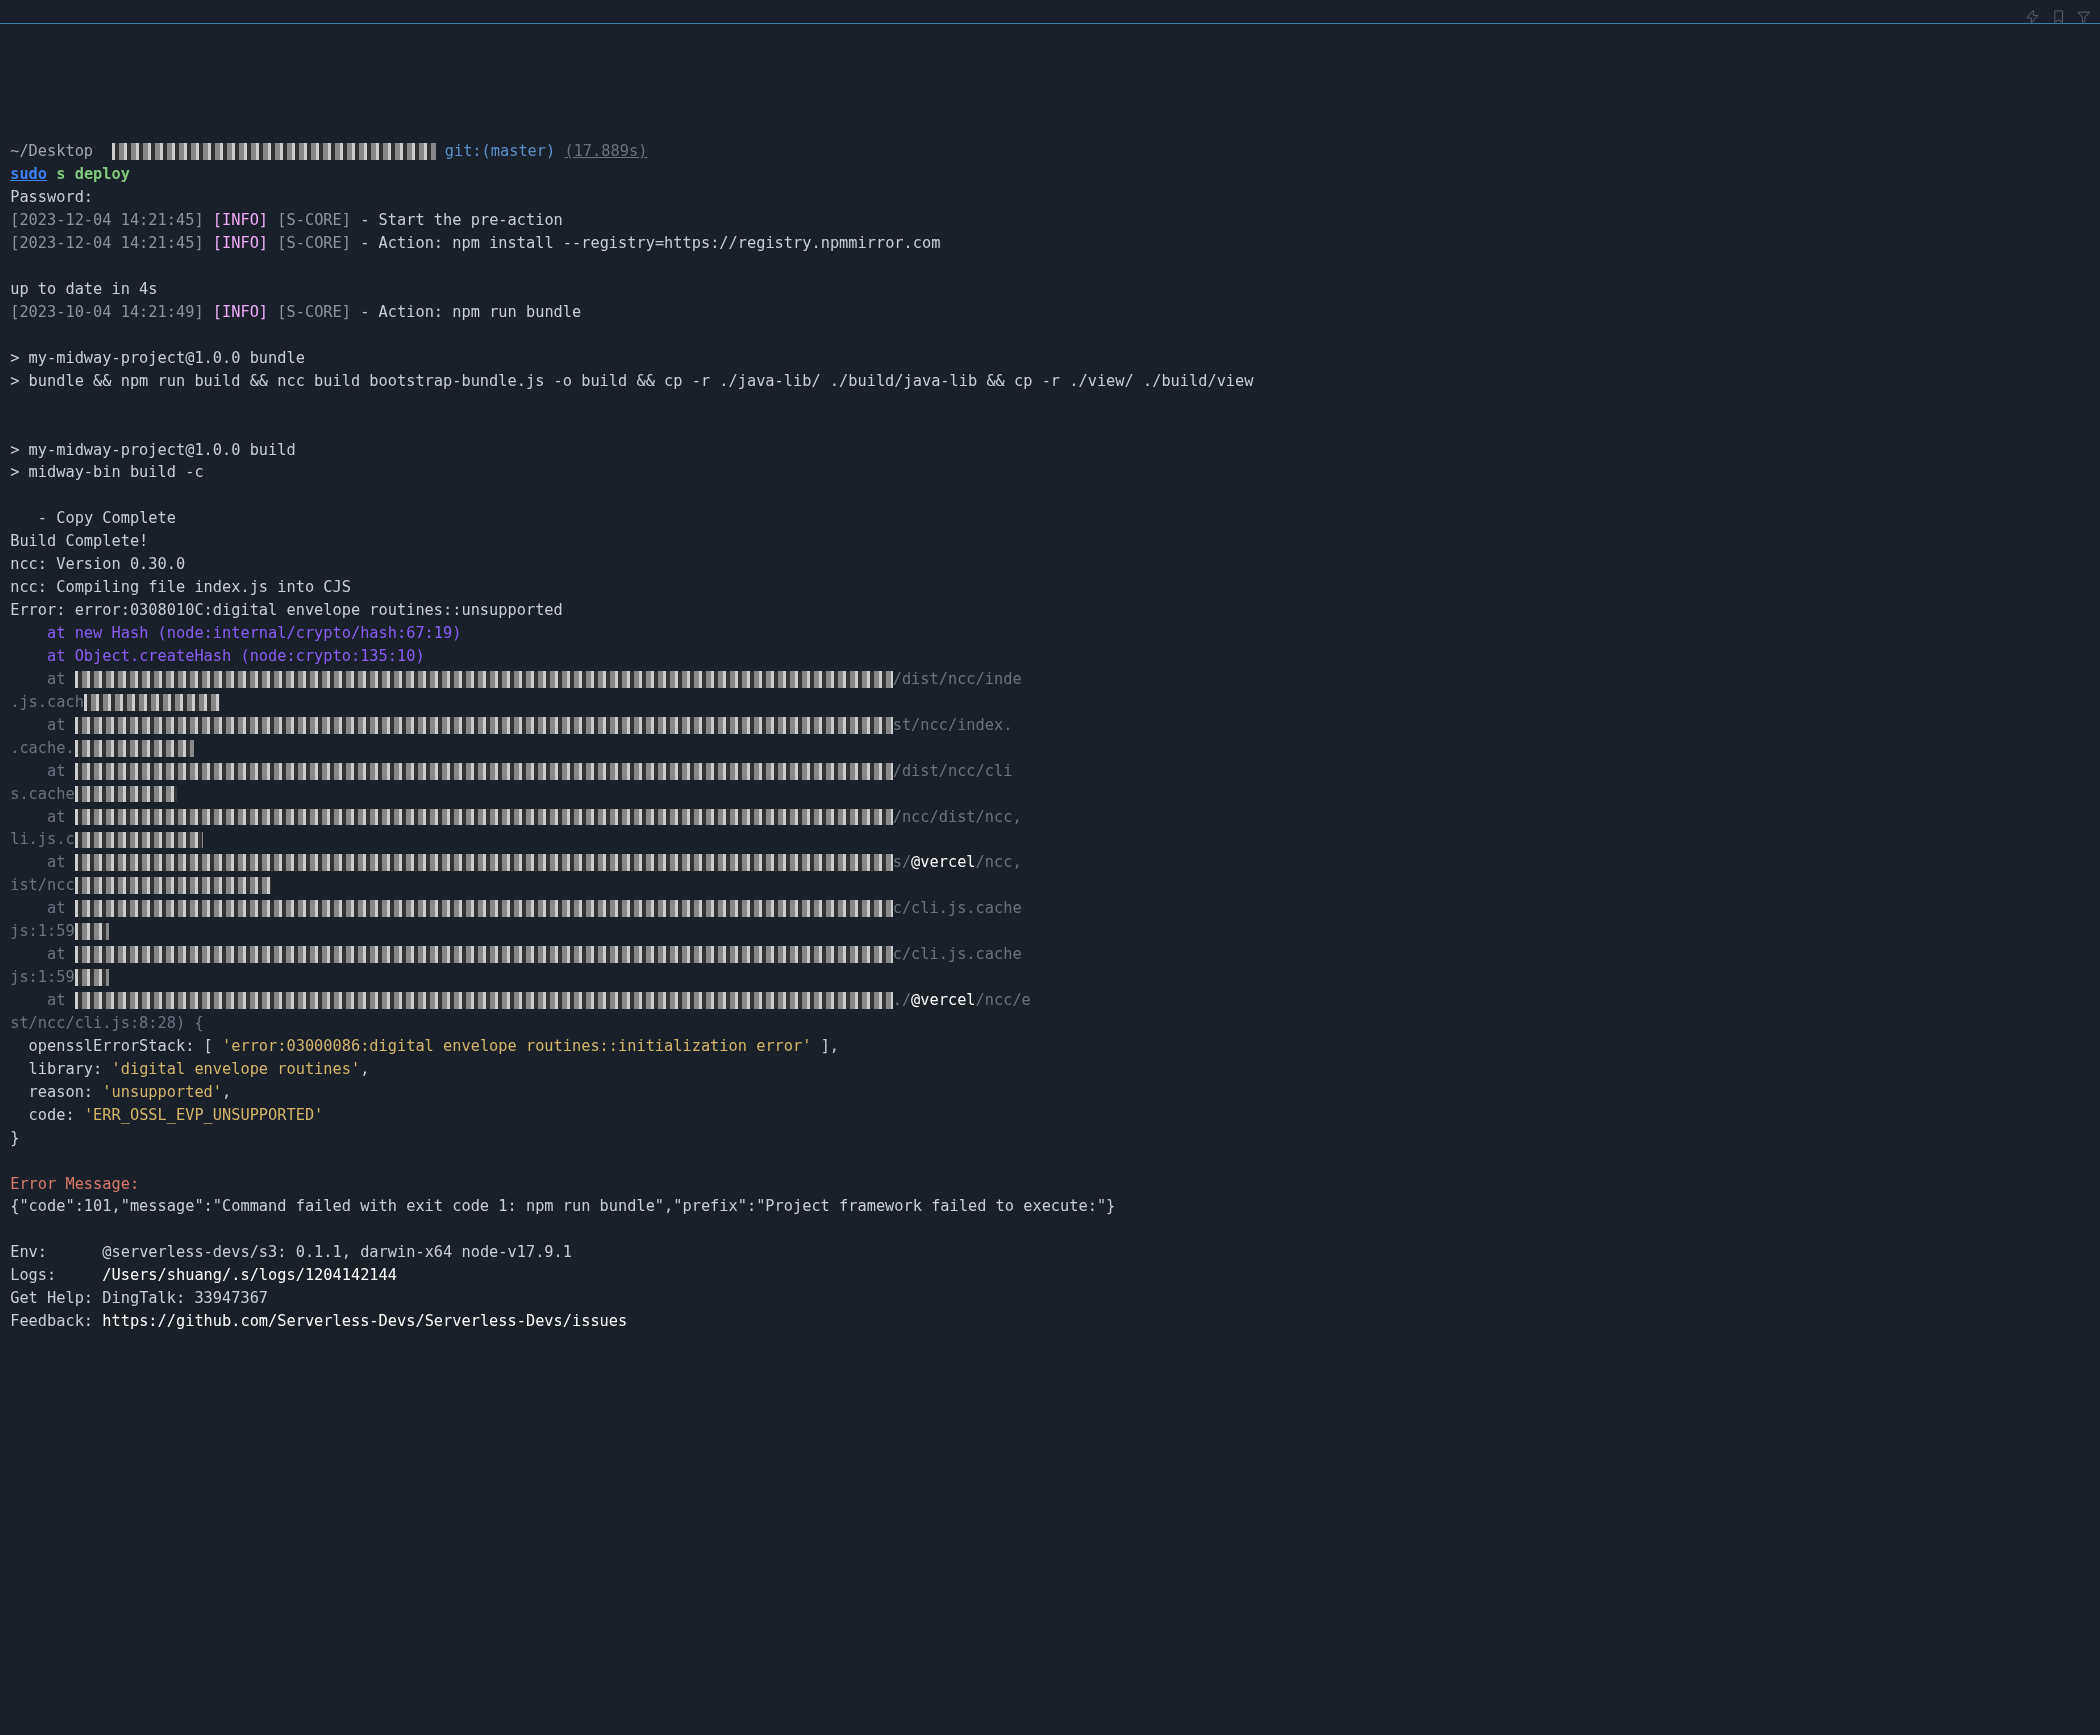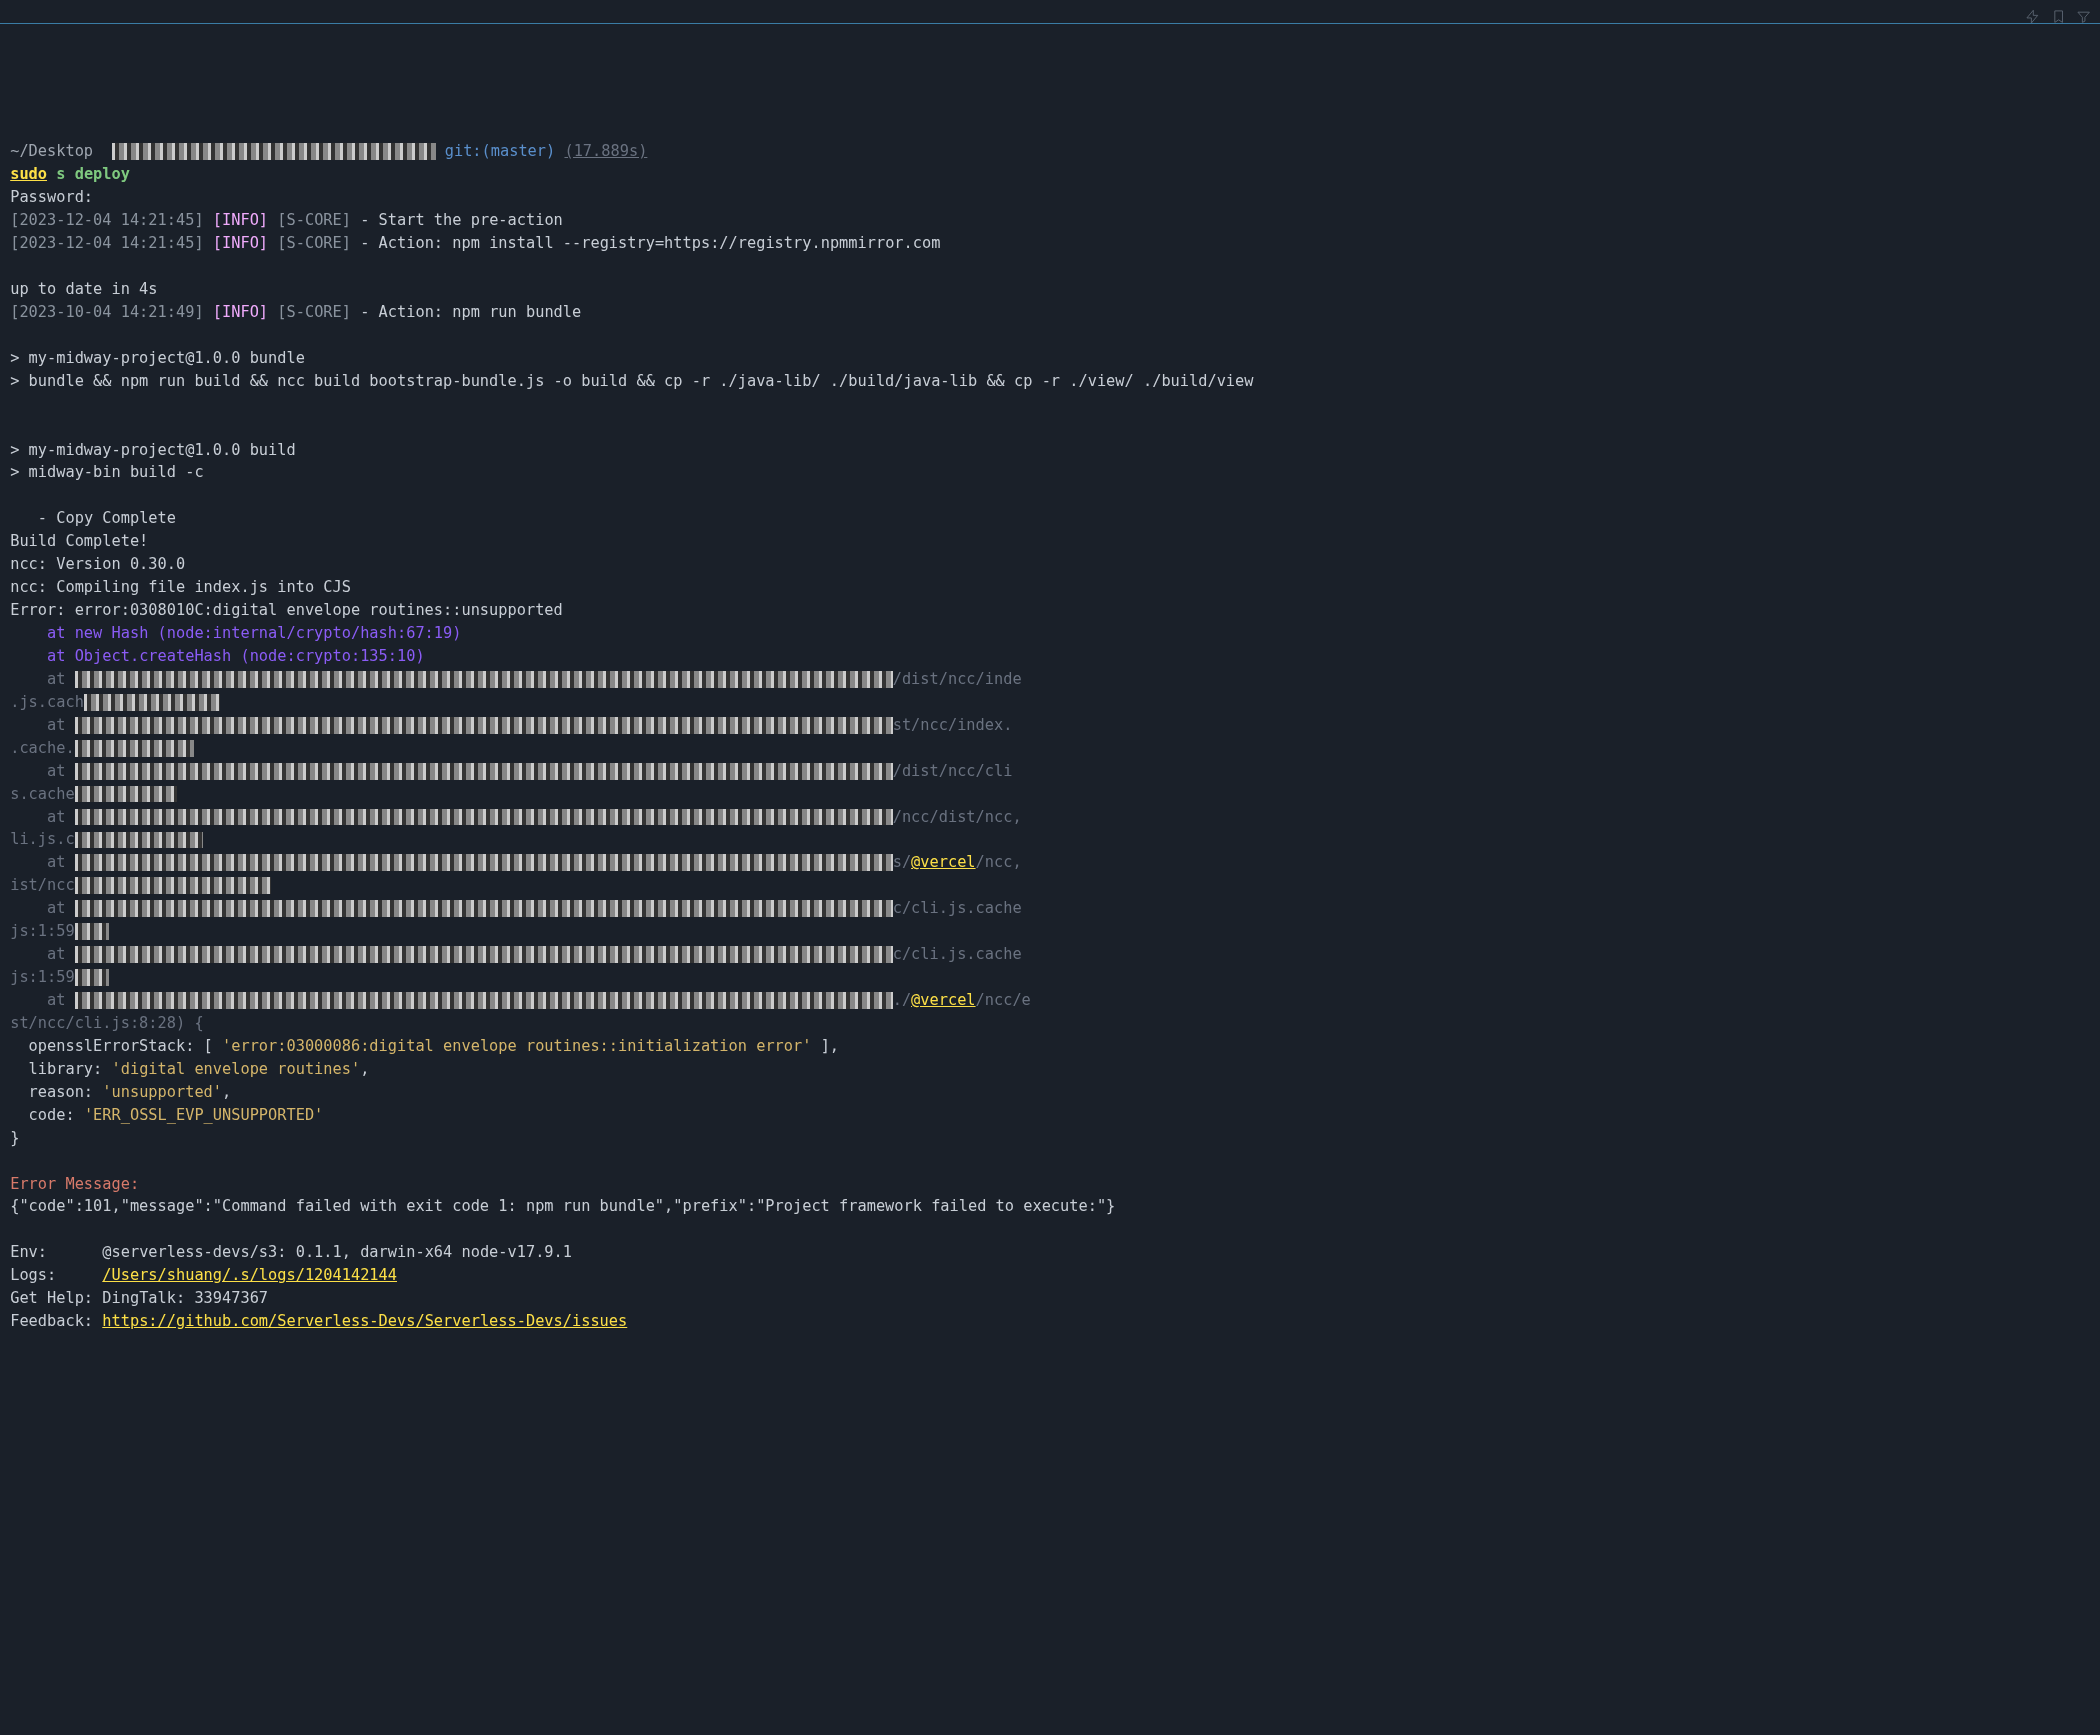--- a/index.html
+++ b/index.html
@@ -33,29 +33,29 @@
       width: 15.3px;
       height: 15.3px;
       stroke: #5a6470;
       fill: none;
       stroke-width: 1.5;
     }
     .prompt-path { color: #9fa6b0; }
     .git-tag { color: #5a8fcc; }
     .time-tag { color: #6a7280; text-decoration: underline; }
     .underline { text-decoration: underline; }
-    .cmd-white { color: #fde047; font-weight: bold; margin-top: 8px; }
+    .cmd-white { color: #3b82f6; font-weight: bold; margin-top: 8px; }
     .cmd-green { color: #7fc97f; font-weight: bold; }
     .bracket { color: #8a939e; }
     .info-cyan { color: #f0abfc; }
     .label-red { color: #d87a6a; }
     .string-yellow { color: #d4b56a; }
     .dim { color: #8b5cf6; }
     .path-dim { color: #6a7280; }
-    .link { color: #fde047; text-decoration: underline; }
+    .link { color: #ffffff; }
     .censored {
       display: inline-block;
       background: #999;
       background-image: repeating-linear-gradient(90deg, #ccc 0px, #ccc 3.4px, #333 3.4px, #333 6.8px, #888 6.8px, #888 12px);
       height: 1.1em;
       vertical-align: middle;
     }
   </style>
 </head>
 <body>

